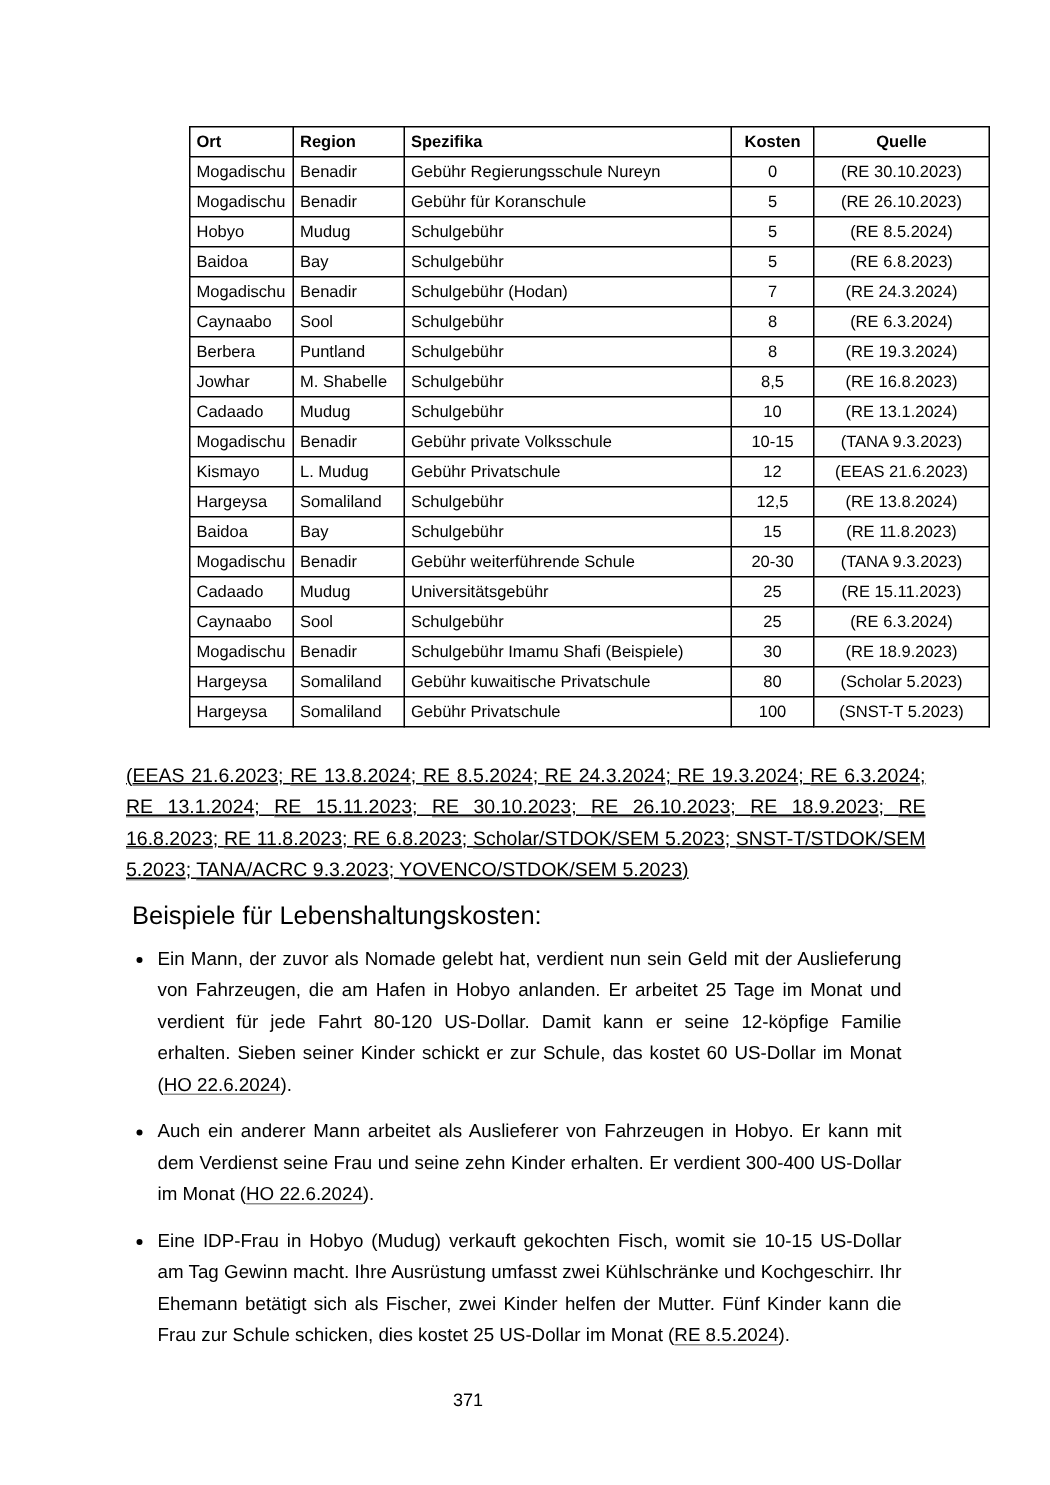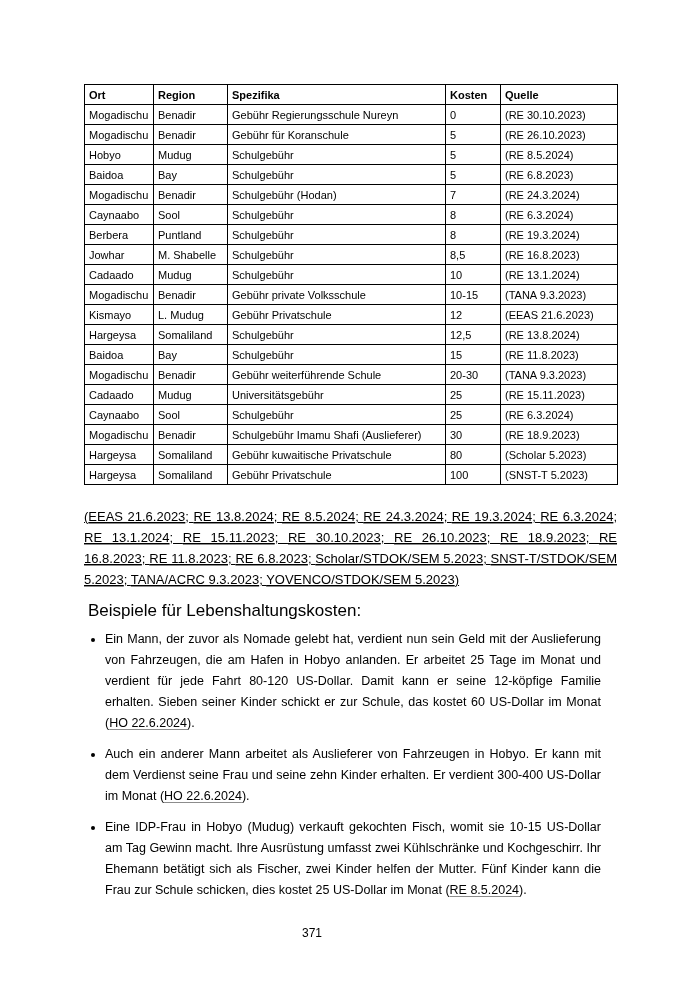--- a/index.html
+++ b/index.html
@@ -16,32 +16,33 @@
     position: absolute;
     left: 84px;
     top: 84px;
     width: 533px;
   }
   table.costs {
     border-collapse: collapse;
     width: 533px;
     font-size: 11px;
     table-layout: fixed;
+    margin-left: 42px;
   }
   table.costs th, table.costs td {
     border: 1px solid #000000;
     padding: 3px 4px 2px 4px;
     line-height: 14px;
     text-align: left;
     vertical-align: middle;
     overflow: hidden;
     white-space: nowrap;
   }
   table.costs th { font-weight: bold; }
-  table.costs th.center, table.costs td.center { text-align: left; }
+  table.costs th.center, table.costs td.center { text-align: center; }
   .citation {
     margin: 21px 0 0 0;
     font-size: 13px;
     line-height: 21px;
     text-align: justify;
     text-decoration: underline;
   }
   .intro {
     margin: 10px 0 0 4px;
     font-size: 17px;
@@ -205,21 +206,21 @@
           <tr>
             <td>Caynaabo</td>
             <td>Sool</td>
             <td>Schulgebühr</td>
             <td class="center">25</td>
             <td class="center">(RE 6.3.2024)</td>
           </tr>
           <tr>
             <td>Mogadischu</td>
             <td>Benadir</td>
-            <td>Schulgebühr Imamu Shafi (Auslieferer)</td>
+            <td>Schulgebühr Imamu Shafi (Beispiele)</td>
             <td class="center">30</td>
             <td class="center">(RE 18.9.2023)</td>
           </tr>
           <tr>
             <td>Hargeysa</td>
             <td>Somaliland</td>
             <td>Gebühr kuwaitische Privatschule</td>
             <td class="center">80</td>
             <td class="center">(Scholar 5.2023)</td>
           </tr>

